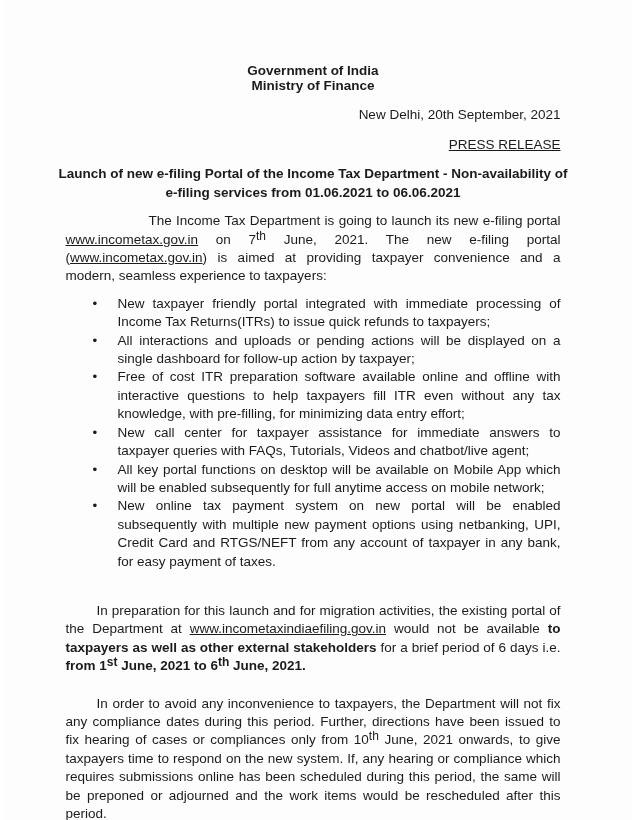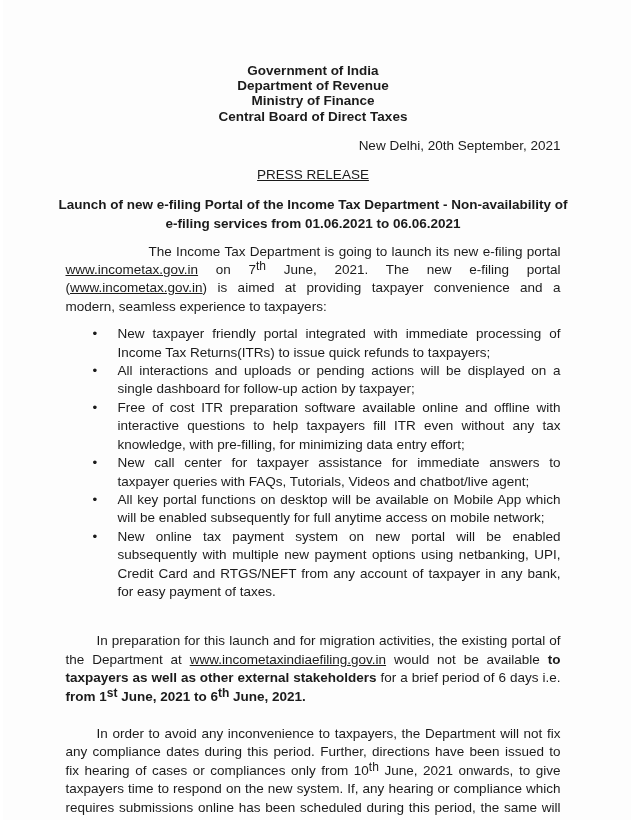--- a/index.html
+++ b/index.html
@@ -12,21 +12,21 @@
     color: #1b1b1b;
     font-family: "Liberation Sans", "DejaVu Sans", sans-serif;
     font-size: 13.5px;
     line-height: 18.4px;
     box-sizing: border-box;
     padding: 63px 70px 0 63px;
     overflow: hidden;
   }
   .org-header { text-align: center; font-weight: bold; line-height: 15.2px; }
   .dateline { text-align: right; margin-top: 13px; }
-  .pr-heading { text-align: center; margin-top: 11px; }
+  .pr-heading { text-align: right; margin-top: 11px; }
   .pr-heading .underlined { text-decoration: underline; }
   .doc-title {
     margin-top: 10px;
     font-weight: bold;
     line-height: 19px;
     display: flex;
     flex-direction: column;
     align-items: center;
   }
   .doc-title .title-line { white-space: nowrap; }
@@ -50,23 +50,21 @@
   .u { text-decoration: underline; }
   sup { font-size: 12px; line-height: 0; vertical-align: 4.5px; letter-spacing: 0; }
 </style>
 </head>
 <body>
 
 <div class="page">
 
   <div class="org-header">
     <div>Government of India</div>
-    <div>Department of Revenue</div>
     <div>Ministry of Finance</div>
-    <div>Central Board of Direct Taxes</div>
   </div>
 
   <div class="dateline">New Delhi, 20th September, 2021</div>
 
   <div class="pr-heading">
     <span class="underlined">PRESS RELEASE</span>
   </div>
 
   <div class="doc-title">
     <div class="title-line">Launch of new e-filing Portal of the Income Tax Department - Non-availability of</div>

